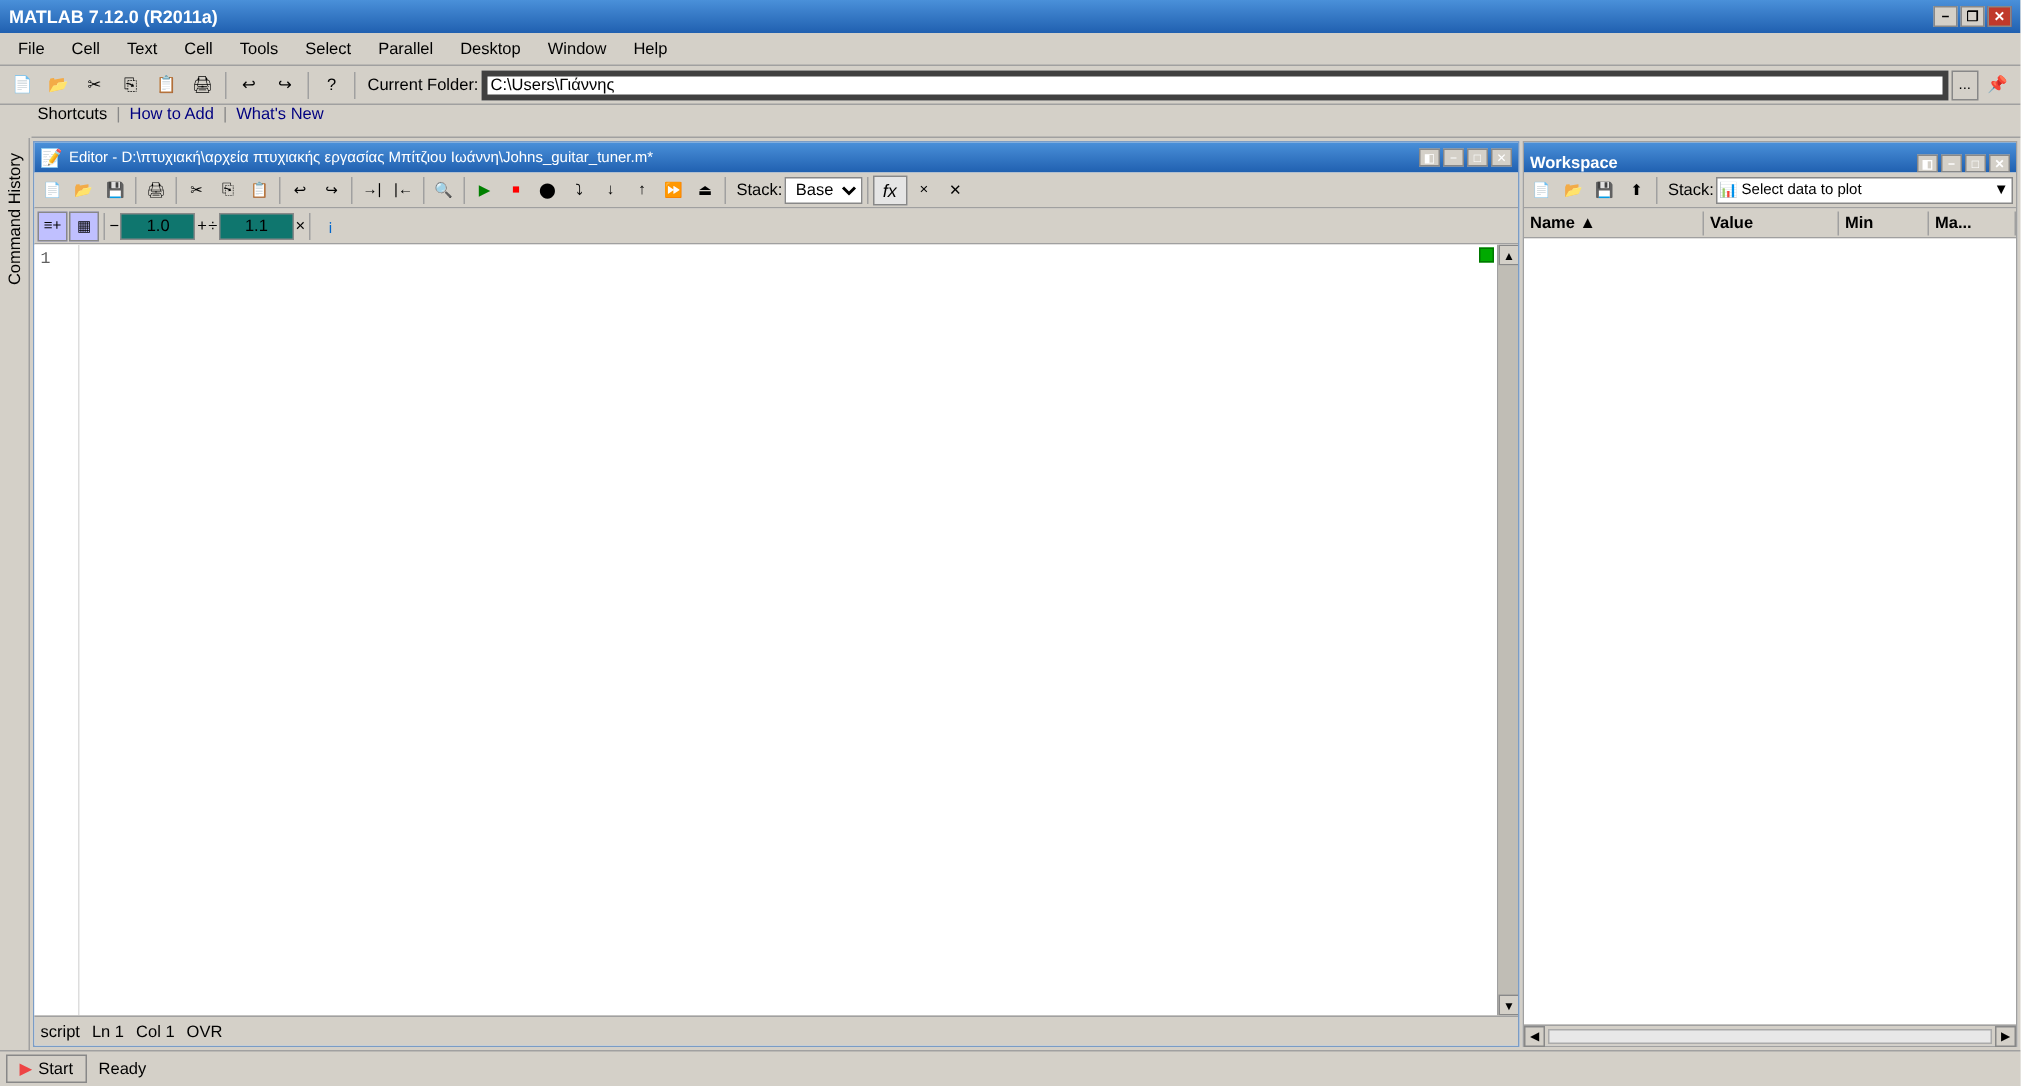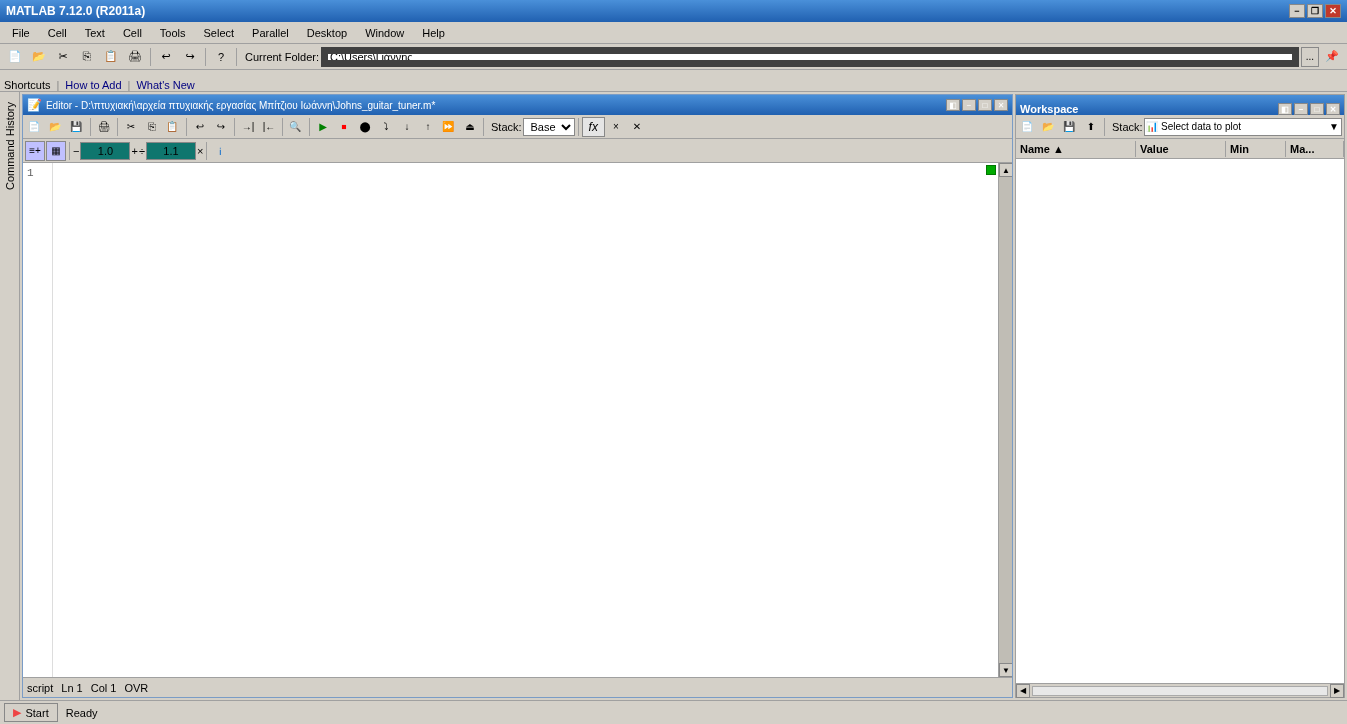--- a/index.html
+++ b/index.html
@@ -51,37 +51,38 @@
       border-bottom: 1px solid #a0a0a0;
       gap: 2px;
     }
     .tb-btn {
       width: 22px; height: 22px; background: #d4d0c8; border: 1px solid transparent;
       display: flex; align-items: center; justify-content: center; cursor: pointer; font-size: 11px;
     }
     .tb-separator { width: 1px; height: 18px; background: #a0a0a0; margin: 0 2px; }
     .current-folder-label { font-size: 11px; margin-left: 4px; white-space: nowrap; }
     .path-input {
-      flex: 1; height: 20px; border: 7px solid #404040; font-size: 11px; padding: 0 2px;
+      flex: 1; height: 20px; border: 4px solid #404040; font-size: 11px; padding: 0 2px;
       background: white;
     }
     .browse-btn {
       height: 20px; padding: 0 4px; background: #d4d0c8; border: 1px solid #888; cursor: pointer; font-size: 10px;
     }
 
     
     #shortcutsbar {
       background: #d4d0c8;
       height: 22px;
       display: flex;
-      align-items: flex-end;
+      align-items: flex-start;
       padding: 0 4px;
       border-bottom: 1px solid #a0a0a0;
       gap: 6px;
       font-size: 11px;
+      margin-left: 21px;
     }
     .shortcut-link { color: #000080; cursor: pointer; text-decoration: none; }
 
     
     #main-content {
       display: flex;
       height: calc(724px - 22px - 22px - 26px - 22px - 24px);
     }
 
     

